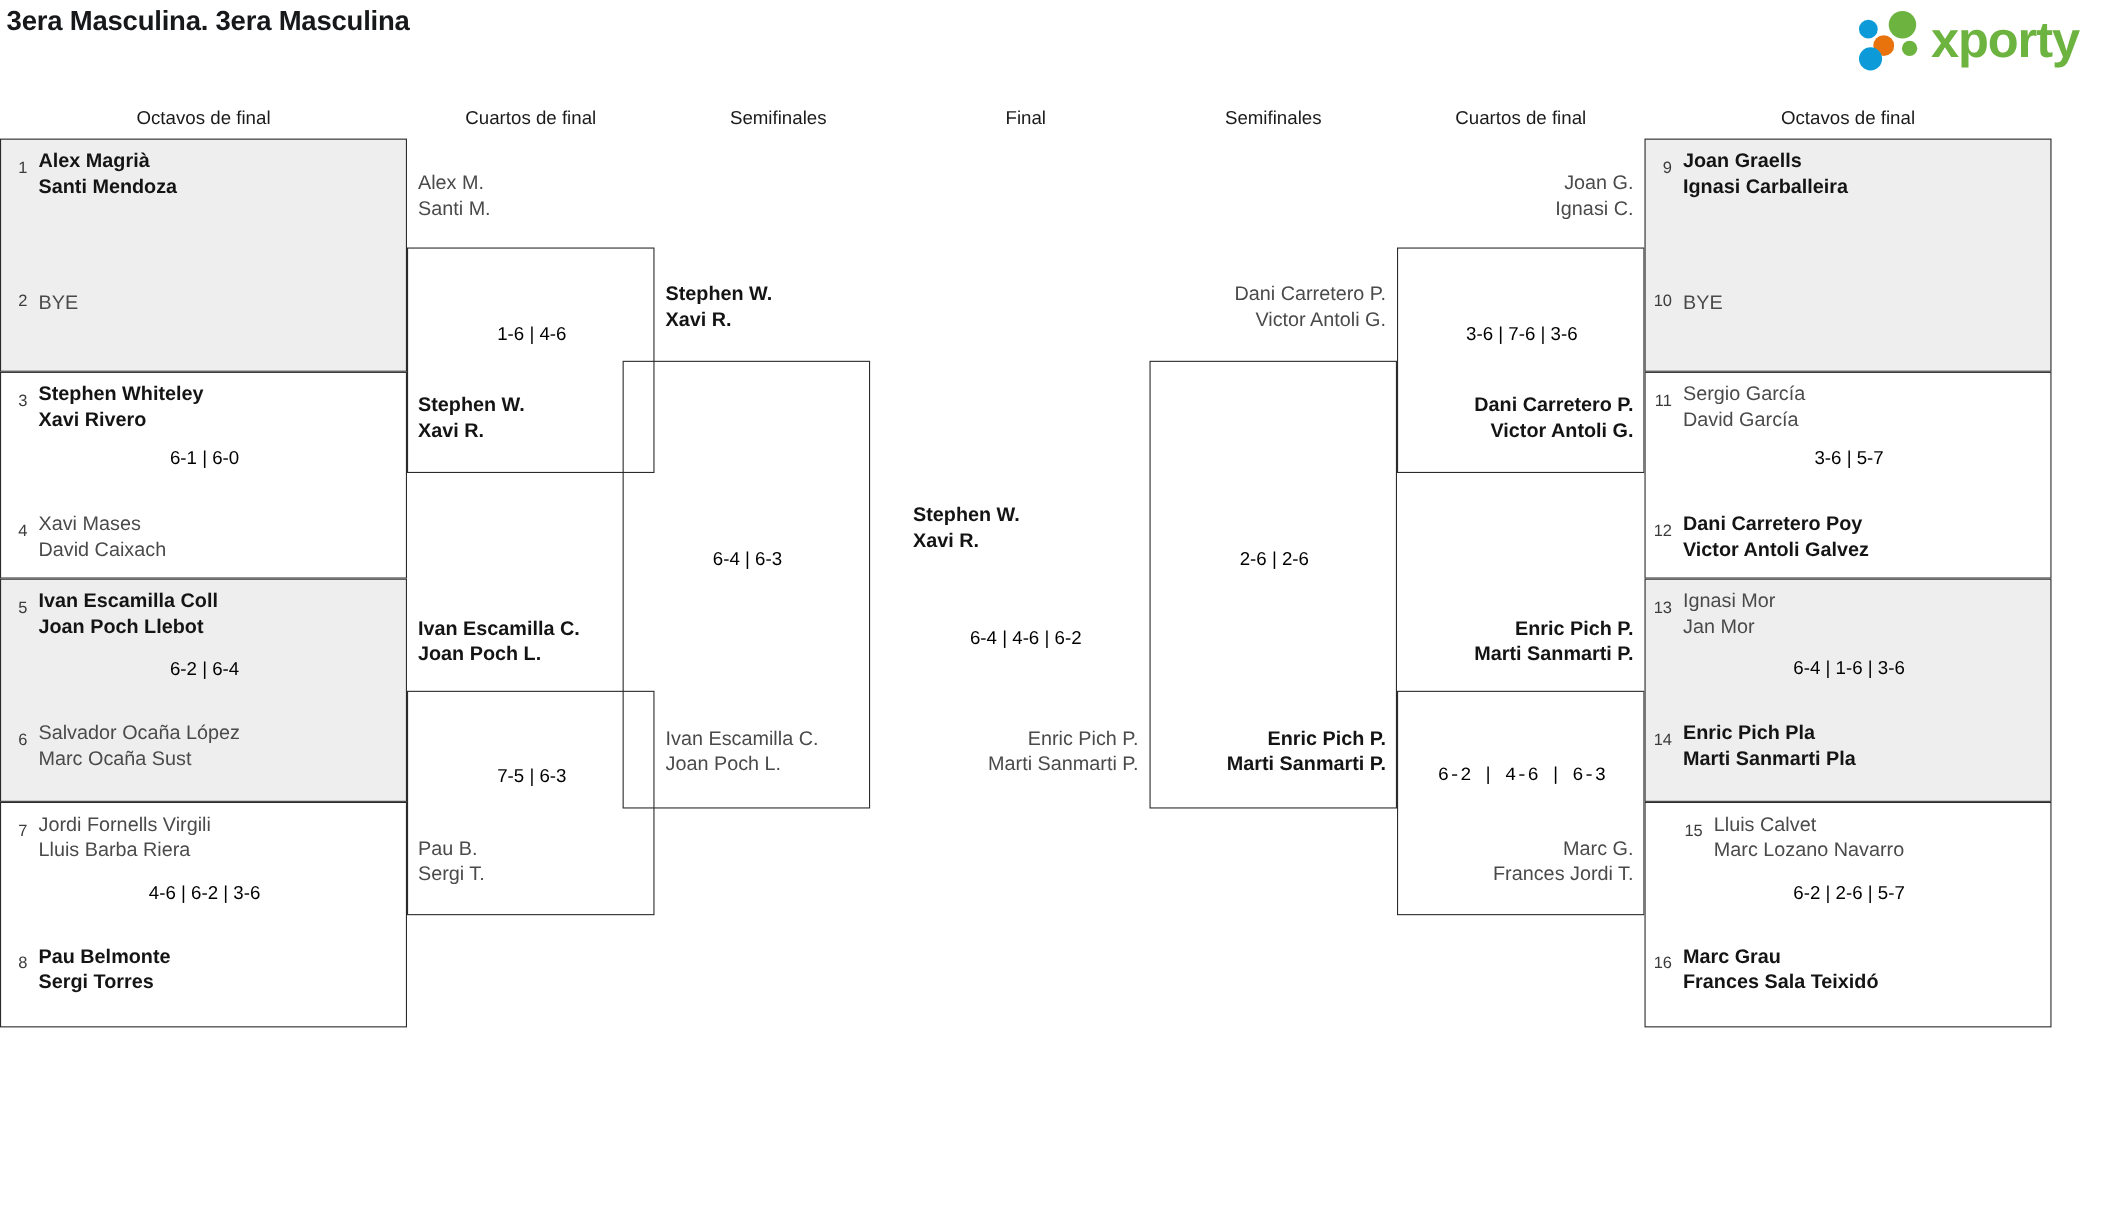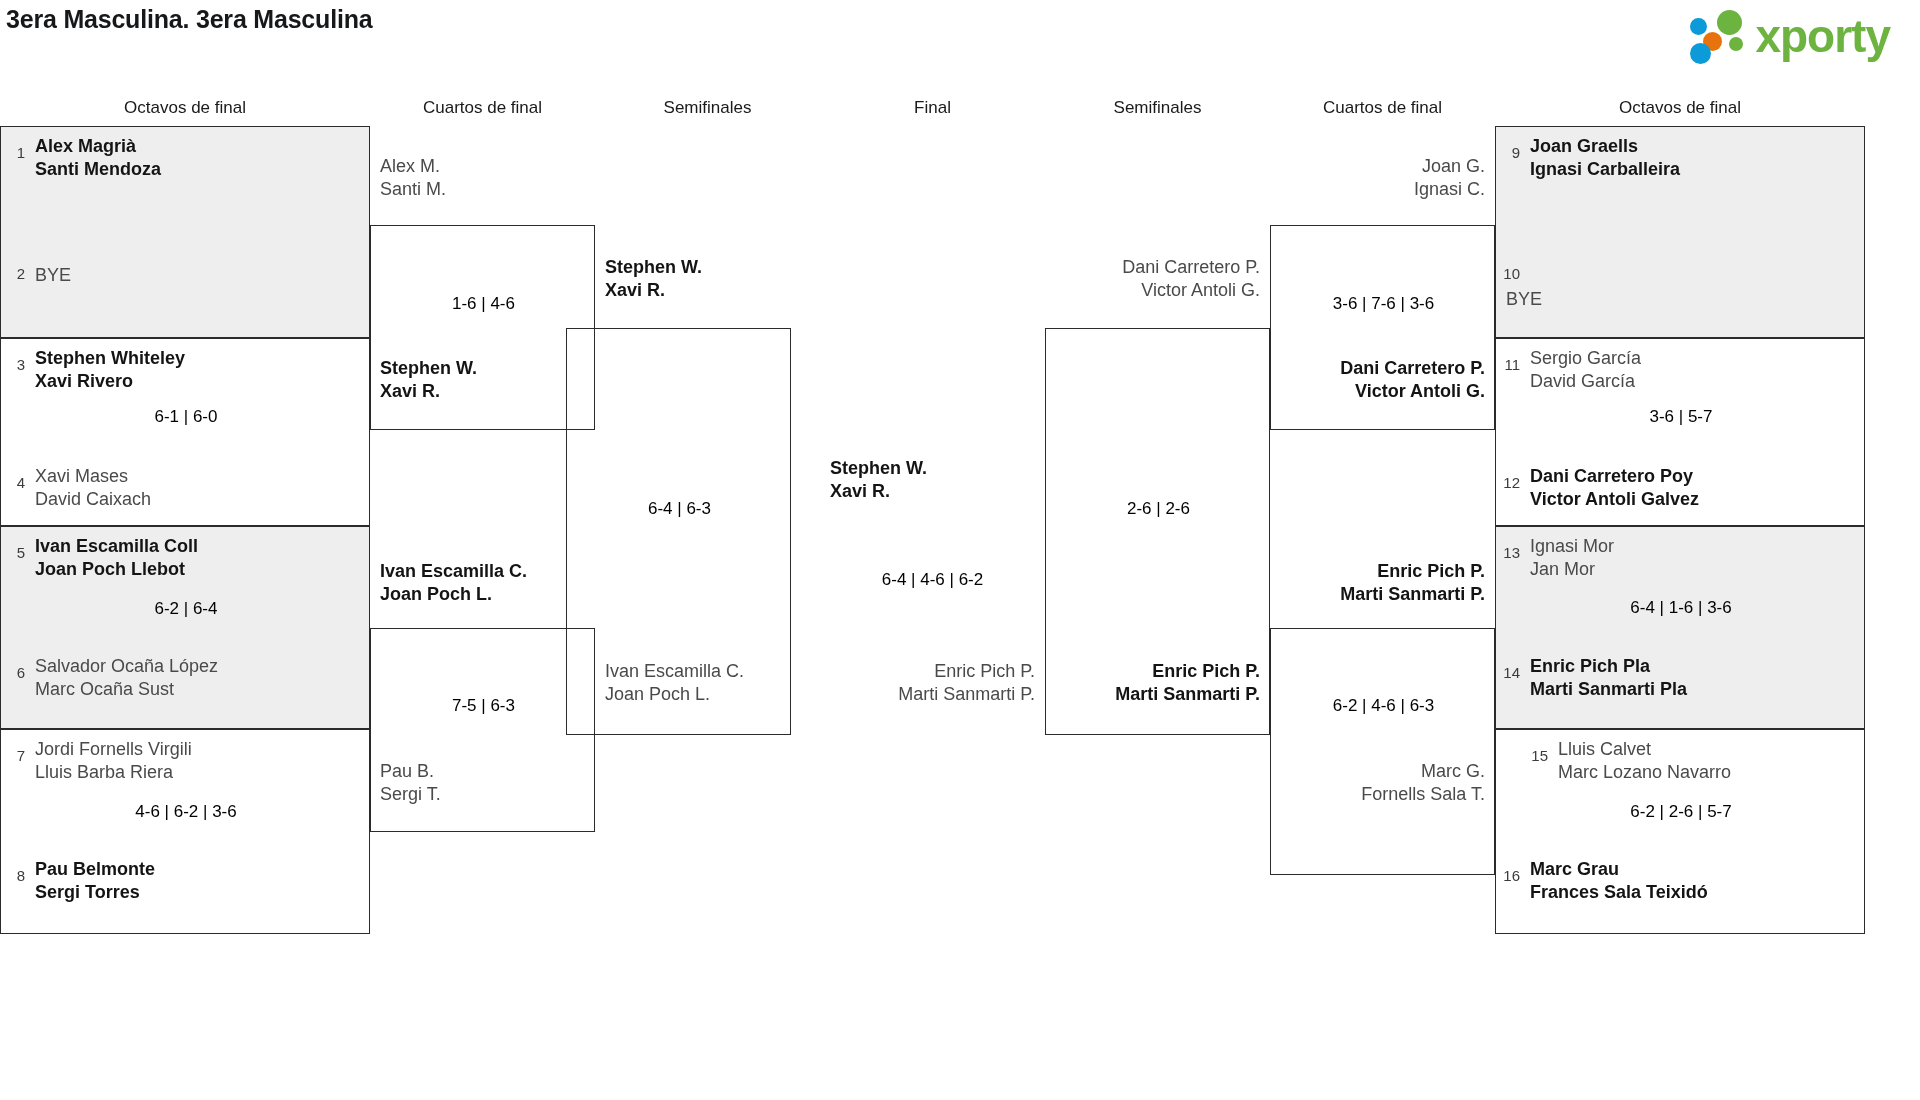--- a/index.html
+++ b/index.html
@@ -217,41 +217,41 @@
   </div>
   <div class="nm r" style="left:1270px; top:155px; width:215px;">
     <div class="lose">Joan G.</div>
     <div class="lose">Ignasi C.</div>
   </div>
   <div class="nm r" style="left:1270px; top:357px; width:215px;">
     <div class="win">Dani Carretero P.</div>
     <div class="win">Victor Antoli G.</div>
   </div>
 
-  <div class="box" style="left:1270px; top:628px; width:225px; height:247px;">
+  <div class="box" style="left:1270px; top:628px; width:225px; height:204px;font-family:Liberation Mono, monospace;">
     <div class="score" style="left:0px; top:67px; width:225px;">6-2 | 4-6 | 6-3</div>
   </div>
   <div class="nm r" style="left:1270px; top:560px; width:215px;">
     <div class="win">Enric Pich P.</div>
     <div class="win">Marti Sanmarti P.</div>
   </div>
   <div class="nm r" style="left:1270px; top:760px; width:215px;">
     <div class="lose">Marc G.</div>
-    <div class="lose">Fornells Sala T.</div>
+    <div class="lose">Frances Jordi T.</div>
   </div>
 
   <div class="seedbox shade" style="left:1495px; top:126px; width:370px; height:212px;">
     <div class="team" style="left:0px; top:8px;">
       <div class="seed">9</div>
       <div class="names">
         <div class="win">Joan Graells</div>
         <div class="win">Ignasi Carballeira</div>
       </div>
     </div>
-    <div class="team" style="left:0px; top:137px;flex-direction:column;">
+    <div class="team" style="left:0px; top:137px;">
       <div class="seed" style="padding-top:1px">10</div>
       <div class="bye">BYE</div>
     </div>
   </div>
 
   <div class="seedbox plain" style="left:1495px; top:338px; width:370px; height:188px;padding-left:42px;">
     <div class="team" style="left:0px; top:8px;">
       <div class="seed">11</div>
       <div class="names">
         <div class="lose">Sergio García</div>

